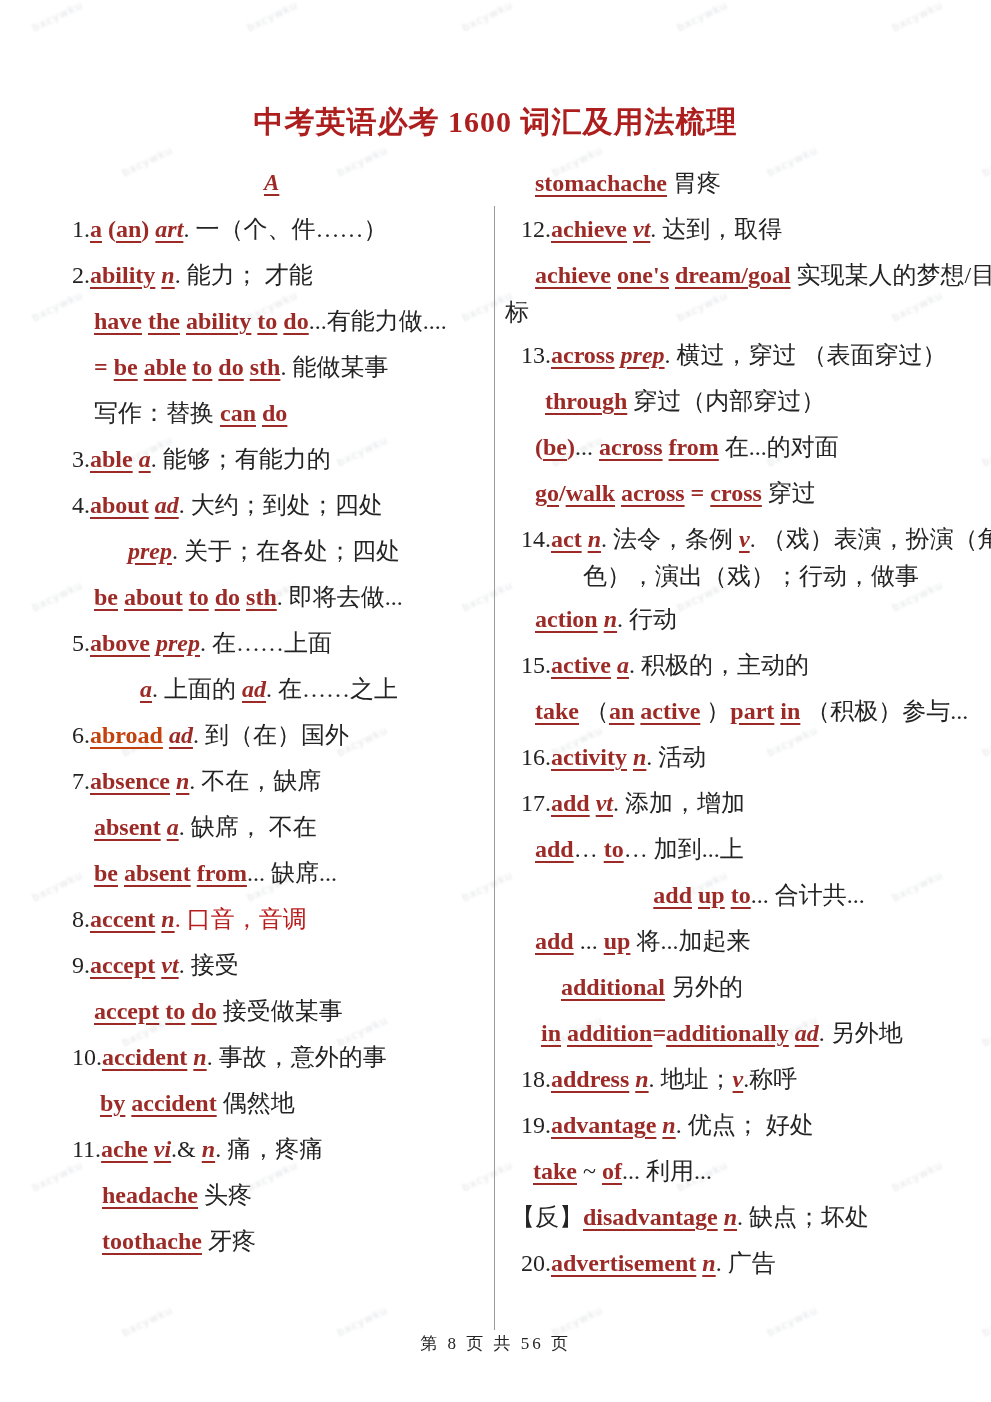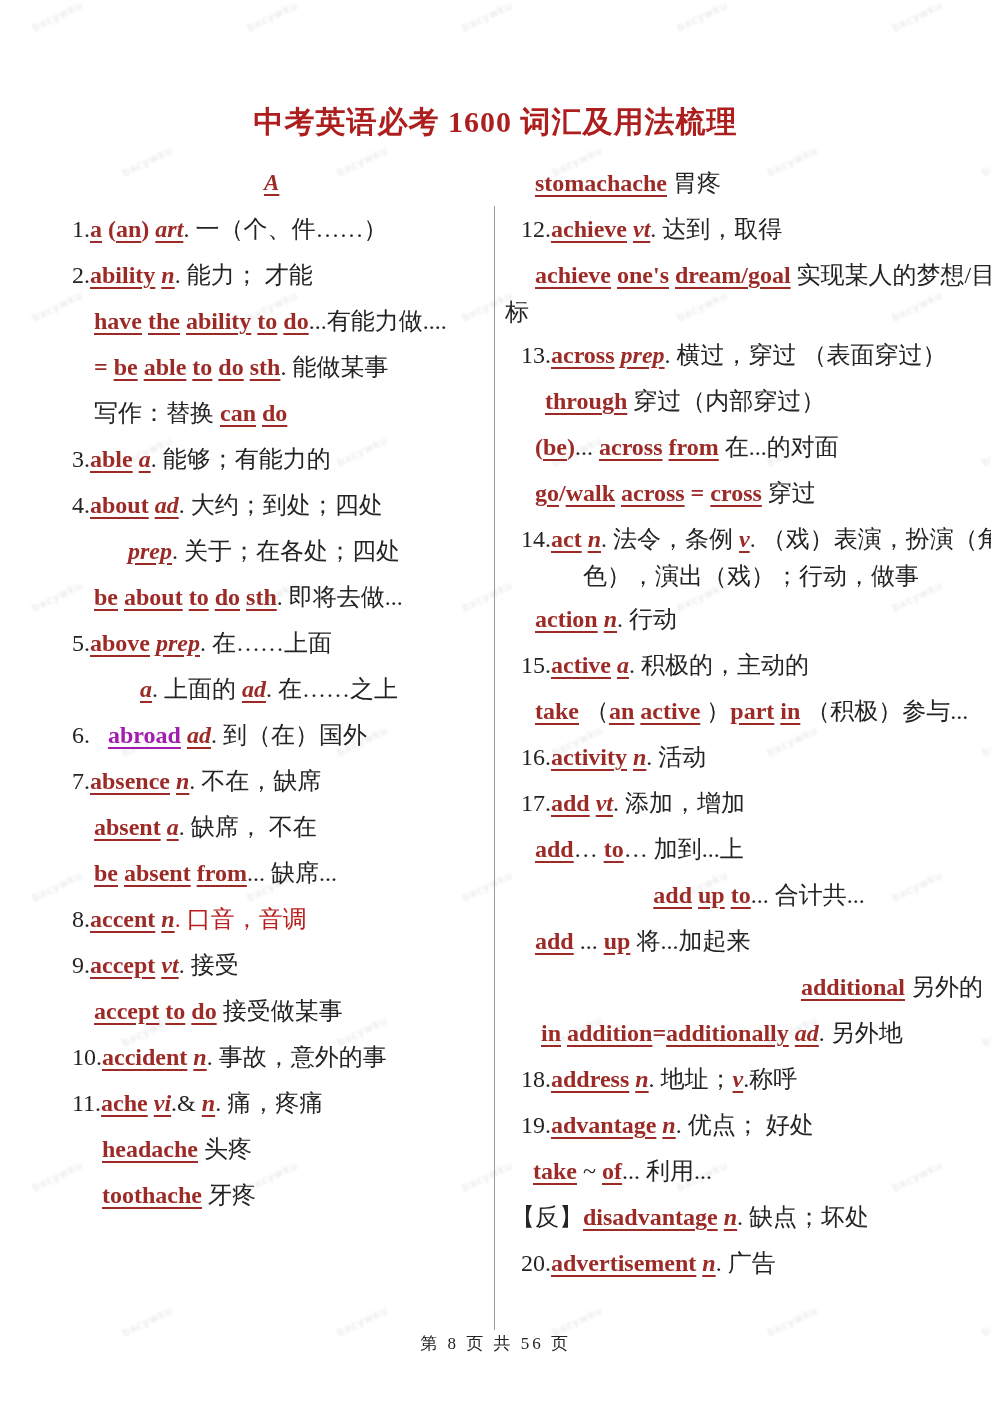--- a/index.html
+++ b/index.html
@@ -106,28 +106,29 @@
         <div class="line" style="margin-left: 0px;"><span class="t" style="color: rgb(36, 36, 36);">2.</span><span class="w" style="color: rgb(156, 42, 38);">ability</span><span class="t" style="color: rgb(36, 36, 36);"> </span><span class="pos" style="color: rgb(156, 42, 38);">n</span><span class="t" style="color: rgb(36, 36, 36);">. 能力；  才能</span></div>
         <div class="line" style="margin-left: 22px;"><span class="w" style="color: rgb(156, 42, 38);">have</span> <span class="w" style="color: rgb(156, 42, 38);">the</span> <span class="w" style="color: rgb(156, 42, 38);">ability</span> <span class="w" style="color: rgb(156, 42, 38);">to</span> <span class="w" style="color: rgb(156, 42, 38);">do</span><span class="t" style="color: rgb(36, 36, 36);">...有能力做....</span></div>
         <div class="line" style="margin-left: 22px;"><span class="r" style="color: rgb(156, 42, 38);">= </span><span class="w" style="color: rgb(156, 42, 38);">be</span> <span class="w" style="color: rgb(156, 42, 38);">able</span> <span class="w" style="color: rgb(156, 42, 38);">to</span> <span class="w" style="color: rgb(156, 42, 38);">do</span> <span class="w" style="color: rgb(156, 42, 38);">sth</span><span class="t" style="color: rgb(36, 36, 36);">. 能做某事</span></div>
         <div class="line" style="margin-left: 22px;"><span class="t" style="color: rgb(36, 36, 36);">写作：替换 </span><span class="w" style="color: rgb(156, 42, 38);">can</span> <span class="w" style="color: rgb(156, 42, 38);">do</span></div>
         <div class="line" style="margin-left: 0px;"><span class="t" style="color: rgb(36, 36, 36);">3.</span><span class="w" style="color: rgb(156, 42, 38);">able</span><span class="t" style="color: rgb(36, 36, 36);"> </span><span class="pos" style="color: rgb(156, 42, 38);">a</span><span class="t" style="color: rgb(36, 36, 36);">. 能够；有能力的</span></div>
         <div class="line" style="margin-left: 0px;"><span class="t" style="color: rgb(36, 36, 36);">4.</span><span class="w" style="color: rgb(156, 42, 38);">about</span><span class="t" style="color: rgb(36, 36, 36);"> </span><span class="pos" style="color: rgb(156, 42, 38);">ad</span><span class="t" style="color: rgb(36, 36, 36);">. 大约；到处；四处</span></div>
         <div class="line" style="margin-left: 56px;"><span class="pos" style="color: rgb(156, 42, 38);">prep</span><span class="t" style="color: rgb(36, 36, 36);">. 关于；在各处；四处</span></div>
         <div class="line" style="margin-left: 22px;"><span class="w" style="color: rgb(156, 42, 38);">be</span> <span class="w" style="color: rgb(156, 42, 38);">about</span> <span class="w" style="color: rgb(156, 42, 38);">to</span> <span class="w" style="color: rgb(156, 42, 38);">do</span> <span class="w" style="color: rgb(156, 42, 38);">sth</span><span class="t" style="color: rgb(36, 36, 36);">.  即将去做...</span></div>
         <div class="line" style="margin-left: 0px;"><span class="t" style="color: rgb(36, 36, 36);">5.</span><span class="w" style="color: rgb(156, 42, 38);">above</span><span class="t" style="color: rgb(36, 36, 36);">  </span><span class="pos" style="color: rgb(156, 42, 38);">prep</span><span class="t" style="color: rgb(36, 36, 36);">. 在……上面</span></div>
         <div class="line" style="margin-left: 68px;"><span class="pos" style="color: rgb(156, 42, 38);">a</span><span class="t" style="color: rgb(36, 36, 36);">. 上面的  </span><span class="pos" style="color: rgb(156, 42, 38);">ad</span><span class="t" style="color: rgb(36, 36, 36);">. 在……之上</span></div>
-        <div class="line" style="margin-left: 0px;"><span class="t" style="color: rgb(36, 36, 36);">6.</span><span class="w" style="color: #a21caf; margin-left: 18px;">abroad</span><span class="t" style="color: rgb(36, 36, 36);"> </span><span class="pos" style="color: rgb(156, 42, 38);">ad</span><span class="t" style="color: rgb(36, 36, 36);">. 到（在）国外</span></div>
+        <div class="line" style="margin-left: 0px;"><span class="t" style="color: rgb(36, 36, 36);">6.</span><span class="w" style="color: #c2410c;">abroad</span><span class="t" style="color: rgb(36, 36, 36);"> </span><span class="pos" style="color: rgb(156, 42, 38);">ad</span><span class="t" style="color: rgb(36, 36, 36);">. 到（在）国外</span></div>
         <div class="line" style="margin-left: 0px;"><span class="t" style="color: rgb(36, 36, 36);">7.</span><span class="w" style="color: rgb(156, 42, 38);">absence</span><span class="t" style="color: rgb(36, 36, 36);">  </span><span class="pos" style="color: rgb(156, 42, 38);">n</span><span class="t" style="color: rgb(36, 36, 36);">. 不在，缺席</span></div>
         <div class="line" style="margin-left: 22px;"><span class="w" style="color: rgb(156, 42, 38);">absent</span><span class="t" style="color: rgb(36, 36, 36);"> </span><span class="pos" style="color: rgb(156, 42, 38);">a</span><span class="t" style="color: rgb(36, 36, 36);">. 缺席， 不在</span></div>
         <div class="line" style="margin-left: 22px;"><span class="w" style="color: rgb(156, 42, 38);">be</span> <span class="w" style="color: rgb(156, 42, 38);">absent</span> <span class="w" style="color: rgb(156, 42, 38);">from</span><span class="t" style="color: rgb(36, 36, 36);">... 缺席...</span></div>
         <div class="line" style="margin-left: 0px;"><span class="t" style="color: rgb(36, 36, 36);">8.</span><span class="w" style="color: rgb(156, 42, 38);">accent</span><span class="t" style="color: rgb(36, 36, 36);">  </span><span class="pos" style="color: rgb(156, 42, 38);">n</span><span class="t" style="color: #b91c1c;">. 口音，音调</span></div>
         <div class="line" style="margin-left: 0px;"><span class="t" style="color: rgb(36, 36, 36);">9.</span><span class="w" style="color: rgb(156, 42, 38);">accept</span><span class="t" style="color: rgb(36, 36, 36);">  </span><span class="pos" style="color: rgb(156, 42, 38);">vt</span><span class="t" style="color: rgb(36, 36, 36);">. 接受</span></div>
         <div class="line" style="margin-left: 22px;"><span class="w" style="color: rgb(156, 42, 38);">accept</span> <span class="w" style="color: rgb(156, 42, 38);">to</span> <span class="w" style="color: rgb(156, 42, 38);">do</span><span class="t" style="color: rgb(36, 36, 36);"> 接受做某事</span></div>
         <div class="line" style="margin-left: 0px;"><span class="t" style="color: rgb(36, 36, 36);">10.</span><span class="w" style="color: rgb(156, 42, 38);">accident</span><span class="t" style="color: rgb(36, 36, 36);">  </span><span class="pos" style="color: rgb(156, 42, 38);">n</span><span class="t" style="color: rgb(36, 36, 36);">. 事故，意外的事</span></div>
+        <div class="line" style="margin-left: 28px;"><span class="w" style="color: rgb(156, 42, 38);">by</span> <span class="w" style="color: rgb(156, 42, 38);">accident</span><span class="t" style="color: rgb(36, 36, 36);"> 偶然地</span></div>
         <div class="line" style="margin-left: 0px;"><span class="t" style="color: rgb(36, 36, 36);">11.</span><span class="w" style="color: rgb(156, 42, 38);">ache</span><span class="t" style="color: rgb(36, 36, 36);">  </span><span class="pos" style="color: rgb(156, 42, 38);">vi</span><span class="t" style="color: rgb(36, 36, 36);">.&amp; </span><span class="pos" style="color: rgb(156, 42, 38);">n</span><span class="t" style="color: rgb(36, 36, 36);">. 痛，疼痛</span></div>
         <div class="line" style="margin-left: 30px;"><span class="w" style="color: rgb(156, 42, 38);">headache</span><span class="t" style="color: rgb(36, 36, 36);"> 头疼</span></div>
         <div class="line" style="margin-left: 30px;"><span class="w" style="color: rgb(156, 42, 38);">toothache</span><span class="t" style="color: rgb(36, 36, 36);"> 牙疼</span></div>
       </div>
   </div>
 
   <div class="col col-right">
     <div id="right-lines">
         <div class="line" style="margin-left: 30px;"><span class="w" style="color: rgb(156, 42, 38);">stomachache</span><span class="t" style="color: rgb(36, 36, 36);">  胃疼</span></div>
         <div class="line" style="margin-left: 16px;"><span class="t" style="color: rgb(36, 36, 36);">12.</span><span class="w" style="color: rgb(156, 42, 38);">achieve</span><span class="t" style="color: rgb(36, 36, 36);"> </span><span class="pos" style="color: rgb(156, 42, 38);">vt</span><span class="t" style="color: rgb(36, 36, 36);">. 达到，取得</span></div>
@@ -140,21 +141,21 @@
         <div class="line" style="margin-left: 16px;"><span class="t" style="color: rgb(36, 36, 36);">14.</span><span class="w" style="color: rgb(156, 42, 38);">act</span><span class="t" style="color: rgb(36, 36, 36);">  </span><span class="pos" style="color: rgb(156, 42, 38);">n</span><span class="t" style="color: rgb(36, 36, 36);">. 法令，条例  </span><span class="pos" style="color: rgb(156, 42, 38);">v</span><span class="t" style="color: rgb(36, 36, 36);">. （戏）表演，扮演（角</span></div>
         <div class="line tight" style="margin-left: 78px;"><span class="t" style="color: rgb(36, 36, 36);">色），演出（戏）；行动，做事</span></div>
         <div class="line" style="margin-left: 30px;"><span class="w" style="color: rgb(156, 42, 38);">action</span><span class="t" style="color: rgb(36, 36, 36);">  </span><span class="pos" style="color: rgb(156, 42, 38);">n</span><span class="t" style="color: rgb(36, 36, 36);">. 行动</span></div>
         <div class="line" style="margin-left: 16px;"><span class="t" style="color: rgb(36, 36, 36);">15.</span><span class="w" style="color: rgb(156, 42, 38);">active</span><span class="t" style="color: rgb(36, 36, 36);">  </span><span class="pos" style="color: rgb(156, 42, 38);">a</span><span class="t" style="color: rgb(36, 36, 36);">. 积极的，主动的</span></div>
         <div class="line" style="margin-left: 30px;"><span class="w" style="color: rgb(156, 42, 38);">take</span><span class="t" style="color: rgb(36, 36, 36);"> （</span><span class="w" style="color: rgb(156, 42, 38);">an</span> <span class="w" style="color: rgb(156, 42, 38);">active</span><span class="t" style="color: rgb(36, 36, 36);"> ）</span><span class="w" style="color: rgb(156, 42, 38);">part</span> <span class="w" style="color: rgb(156, 42, 38);">in</span><span class="t" style="color: rgb(36, 36, 36);">  （积极）参与...</span></div>
         <div class="line" style="margin-left: 16px;"><span class="t" style="color: rgb(36, 36, 36);">16.</span><span class="w" style="color: rgb(156, 42, 38);">activity</span><span class="t" style="color: rgb(36, 36, 36);">  </span><span class="pos" style="color: rgb(156, 42, 38);">n</span><span class="t" style="color: rgb(36, 36, 36);">. 活动</span></div>
         <div class="line" style="margin-left: 16px;"><span class="t" style="color: rgb(36, 36, 36);">17.</span><span class="w" style="color: rgb(156, 42, 38);">add</span><span class="t" style="color: rgb(36, 36, 36);"> </span><span class="pos" style="color: rgb(156, 42, 38);">vt</span><span class="t" style="color: rgb(36, 36, 36);">. 添加，增加</span></div>
         <div class="line" style="margin-left: 30px;"><span class="w" style="color: rgb(156, 42, 38);">add</span><span class="t" style="color: rgb(36, 36, 36);">… </span><span class="w" style="color: rgb(156, 42, 38);">to</span><span class="t" style="color: rgb(36, 36, 36);">… 加到...上</span></div>
         <div class="line" style="margin-left: 30px; text-align: center;"><span class="w" style="color: rgb(156, 42, 38);">add</span> <span class="w" style="color: rgb(156, 42, 38);">up</span> <span class="w" style="color: rgb(156, 42, 38);">to</span><span class="t" style="color: rgb(36, 36, 36);">... 合计共...</span></div>
         <div class="line" style="margin-left: 30px;"><span class="w" style="color: rgb(156, 42, 38);">add</span><span class="t" style="color: rgb(36, 36, 36);"> ... </span><span class="w" style="color: rgb(156, 42, 38);">up</span><span class="t" style="color: rgb(36, 36, 36);"> 将...加起来</span></div>
-        <div class="line" style="margin-left: 28px; text-align: right;"><span class="w" style="color: rgb(156, 42, 38);">additional</span><span class="t" style="color: rgb(36, 36, 36);"> 另外的</span></div>
+        <div class="line" style="margin-left: 56px;"><span class="w" style="color: rgb(156, 42, 38);">additional</span><span class="t" style="color: rgb(36, 36, 36);"> 另外的</span></div>
         <div class="line" style="margin-left: 36px;"><span class="w" style="color: rgb(156, 42, 38);">in</span> <span class="w" style="color: rgb(156, 42, 38);">addition</span><span class="r" style="color: rgb(156, 42, 38);">=</span><span class="w" style="color: rgb(156, 42, 38);">additionally</span><span class="t" style="color: rgb(36, 36, 36);"> </span><span class="pos" style="color: rgb(156, 42, 38);">ad</span><span class="t" style="color: rgb(36, 36, 36);">. 另外地</span></div>
         <div class="line" style="margin-left: 16px;"><span class="t" style="color: rgb(36, 36, 36);">18.</span><span class="w" style="color: rgb(156, 42, 38);">address</span><span class="t" style="color: rgb(36, 36, 36);">  </span><span class="pos" style="color: rgb(156, 42, 38);">n</span><span class="t" style="color: rgb(36, 36, 36);">. 地址；</span><span class="pos" style="color: rgb(156, 42, 38);">v</span><span class="t" style="color: rgb(36, 36, 36);">.称呼</span></div>
         <div class="line" style="margin-left: 16px;"><span class="t" style="color: rgb(36, 36, 36);">19.</span><span class="w" style="color: rgb(156, 42, 38);">advantage</span><span class="t" style="color: rgb(36, 36, 36);">  </span><span class="pos" style="color: rgb(156, 42, 38);">n</span><span class="t" style="color: rgb(36, 36, 36);">. 优点；  好处</span></div>
         <div class="line" style="margin-left: 28px;"><span class="w" style="color: rgb(156, 42, 38);">take</span><span class="t" style="color: rgb(36, 36, 36);"> ~ </span><span class="w" style="color: rgb(156, 42, 38);">of</span><span class="t" style="color: rgb(36, 36, 36);">... 利用...</span></div>
         <div class="line" style="margin-left: 6px;"><span class="t" style="color: rgb(36, 36, 36);">【反】</span><span class="w" style="color: rgb(156, 42, 38);">disadvantage</span><span class="t" style="color: rgb(36, 36, 36);">  </span><span class="pos" style="color: rgb(156, 42, 38);">n</span><span class="t" style="color: rgb(36, 36, 36);">. 缺点；坏处</span></div>
         <div class="line" style="margin-left: 16px;"><span class="t" style="color: rgb(36, 36, 36);">20.</span><span class="w" style="color: rgb(156, 42, 38);">advertisement</span><span class="t" style="color: rgb(36, 36, 36);">  </span><span class="pos" style="color: rgb(156, 42, 38);">n</span><span class="t" style="color: rgb(36, 36, 36);">. 广告</span></div>
       </div>
   </div>
 
   <div class="doc-footer" style="color: rgb(36, 36, 36);">第 8 页 共 56 页</div>

